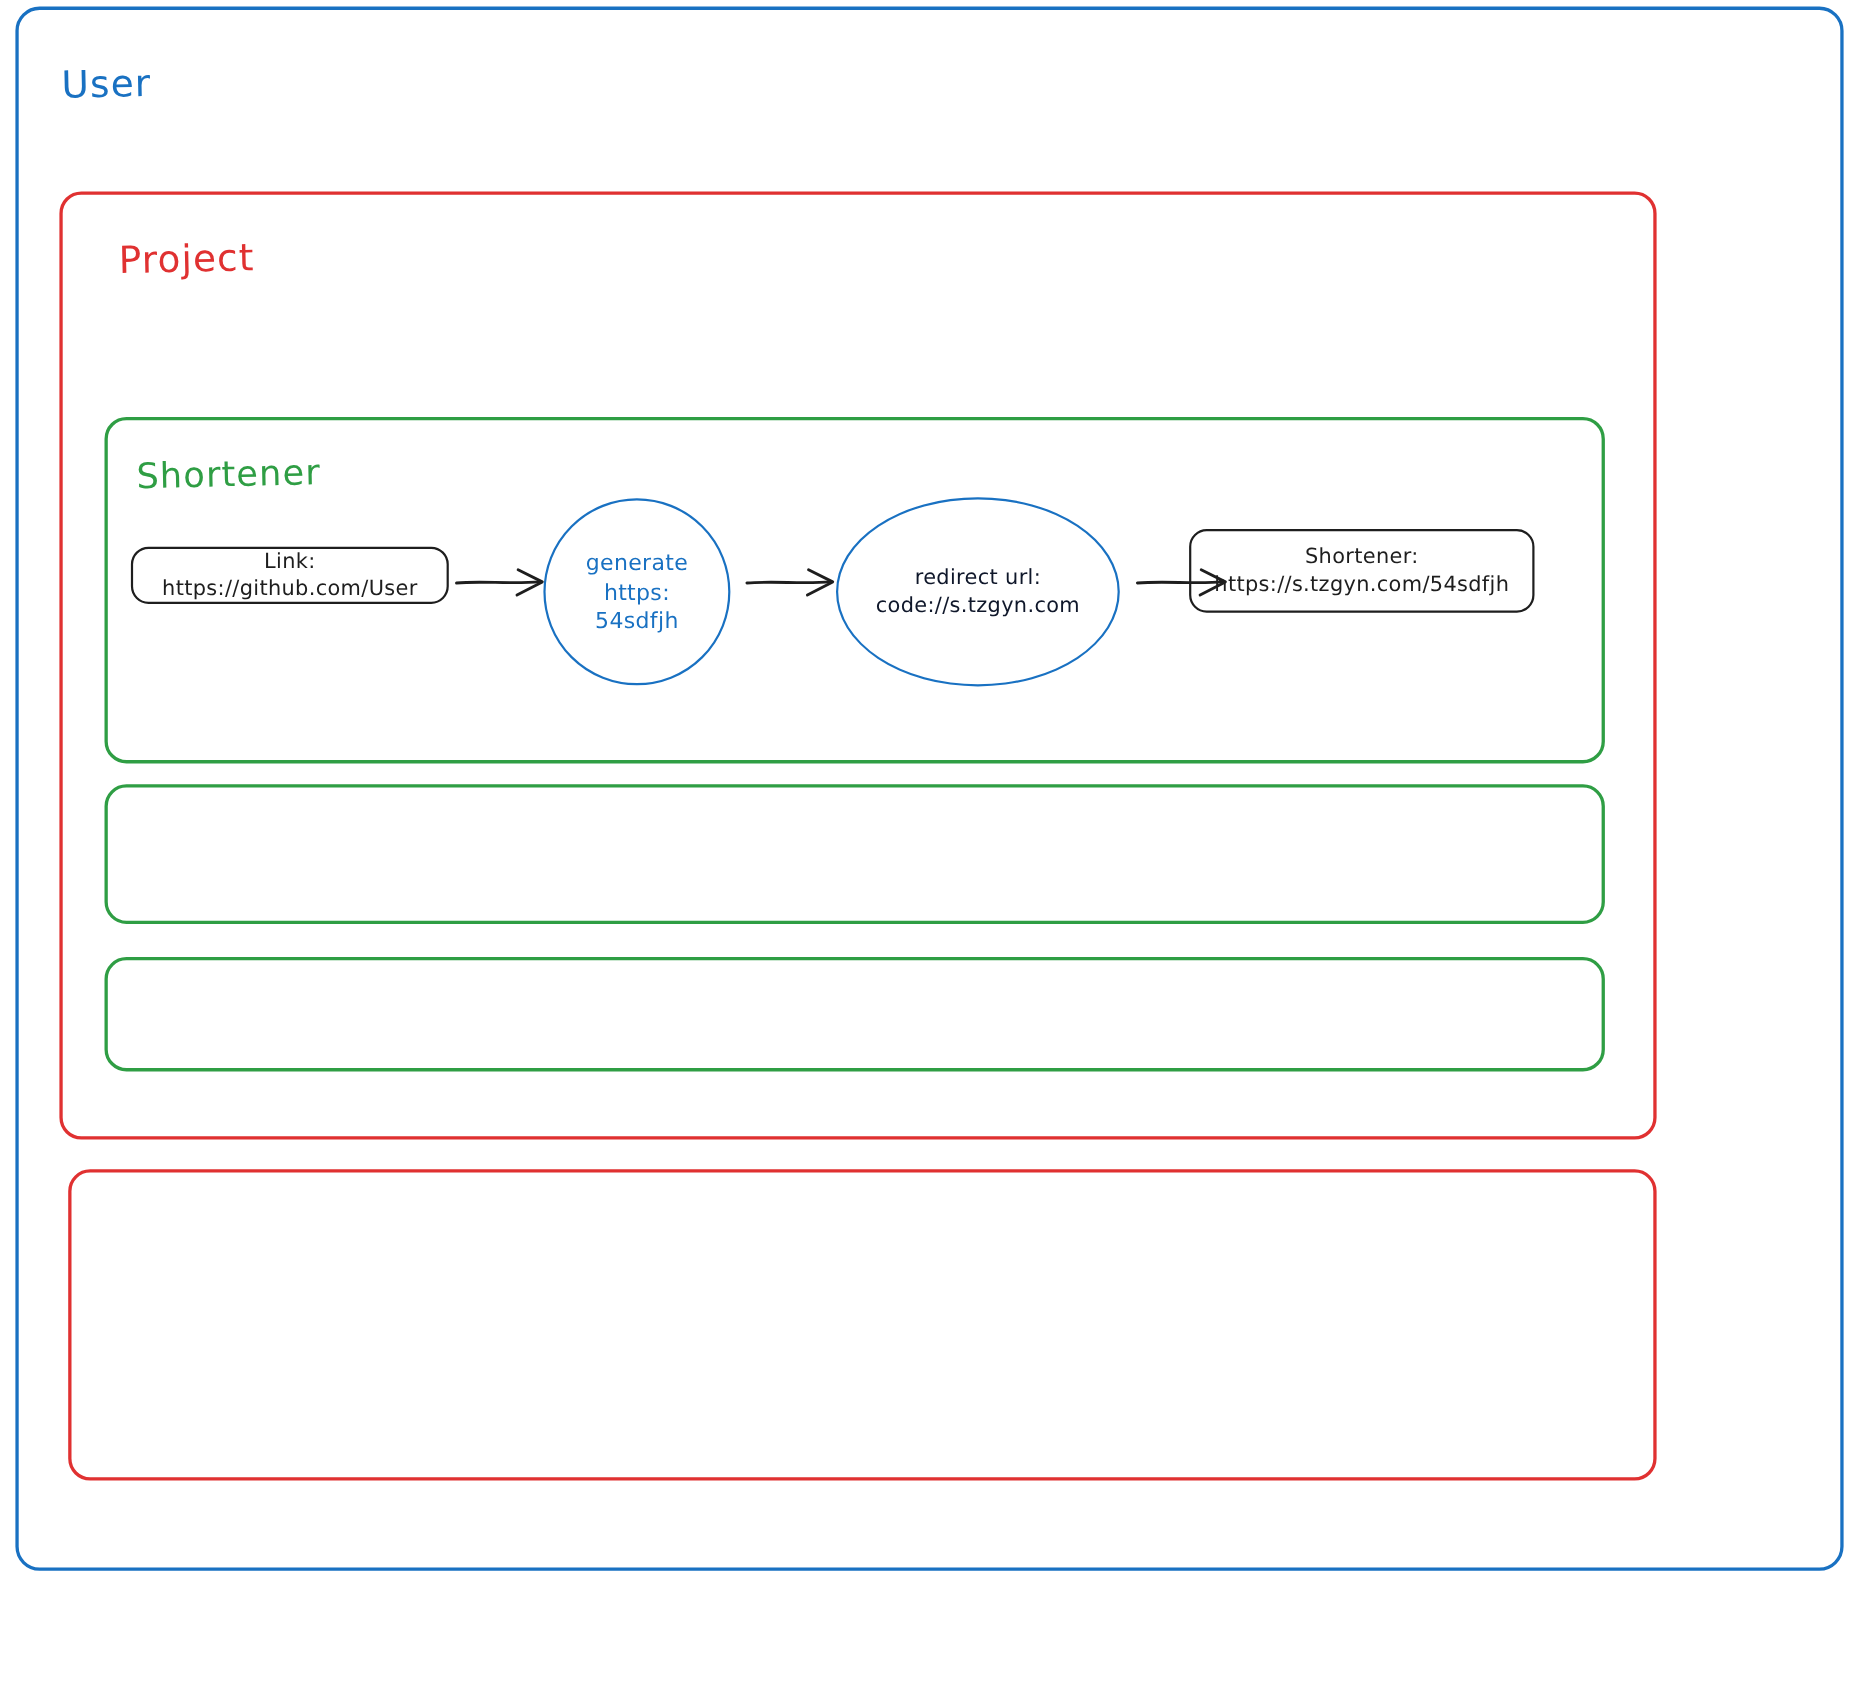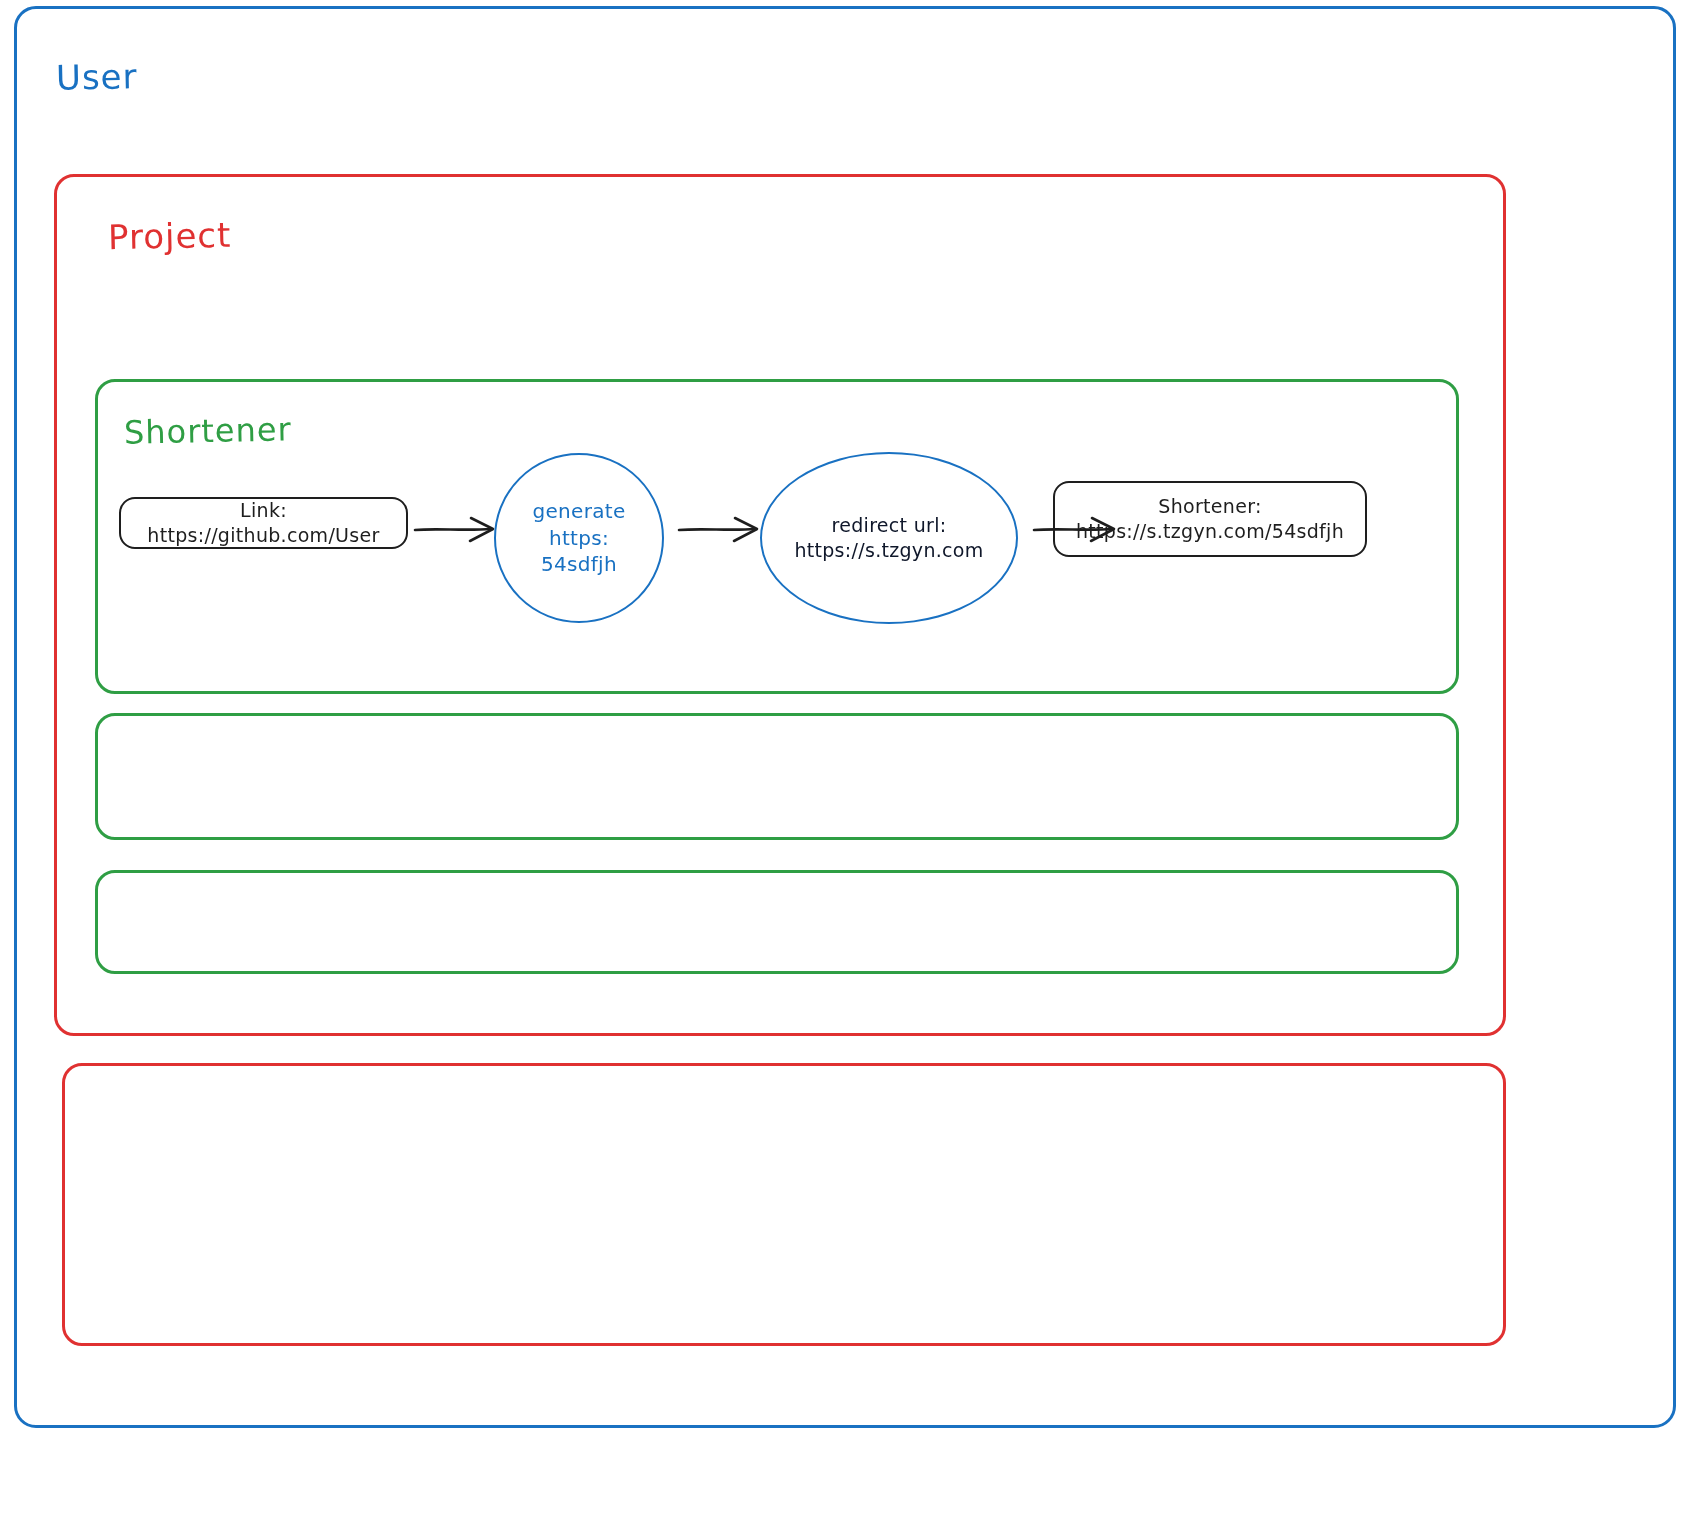--- a/index.html
+++ b/index.html
@@ -139,21 +139,21 @@
   }
 
   .node-link {
     left: 119px;
     top: 497px;
     width: 289px;
     height: 52px;
   }
 
   .node-output {
-    left: 1053px;
+    left: 1081px;
     top: 481px;
     width: 314px;
     height: 76px;
   }
 
   .node-circle {
     left: 494px;
     top: 453px;
     width: 170px;
     height: 170px;
@@ -227,21 +227,21 @@
     <span class="node-line">54sdfjh</span>
   </div>
 
   <svg class="arrow-svg arrow-2" width="86" height="36" viewBox="0 0 86 36">
     <path class="arrow-path" d="M2 18 C 26 16, 52 19, 78 17"></path>
     <path class="arrow-path" d="M58 6 L80 17 L57 29"></path>
   </svg>
 
   <div class="node node-ellipse">
     <span class="node-line">redirect url:</span>
-    <span class="node-line">https://s.tzgyn.com</span>
+    <span class="node-line">code://s.tzgyn.com</span>
   </div>
 
   <svg class="arrow-svg arrow-3" width="88" height="36" viewBox="0 0 88 36">
     <path class="arrow-path" d="M2 18 C 26 16, 54 19, 80 17"></path>
     <path class="arrow-path" d="M60 6 L82 17 L59 29"></path>
   </svg>
 
   <div class="node node-rect node-output">
     <span class="node-line">Shortener:</span>
     <span class="node-line">https://s.tzgyn.com/54sdfjh</span>

